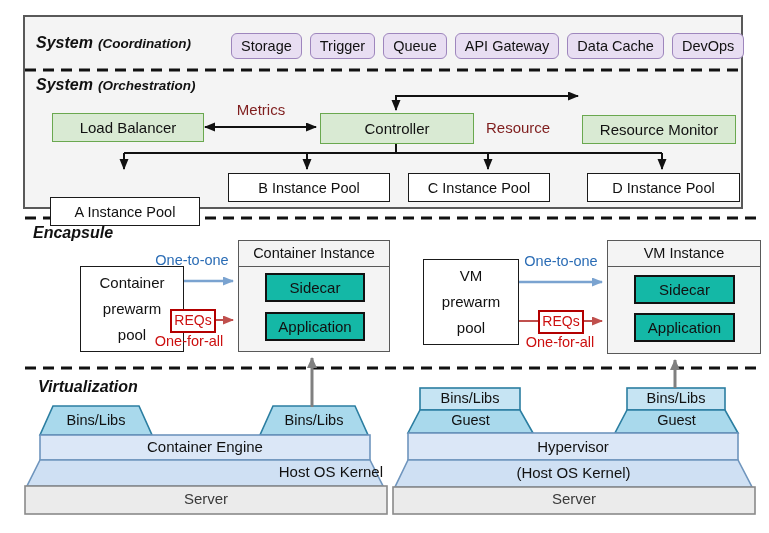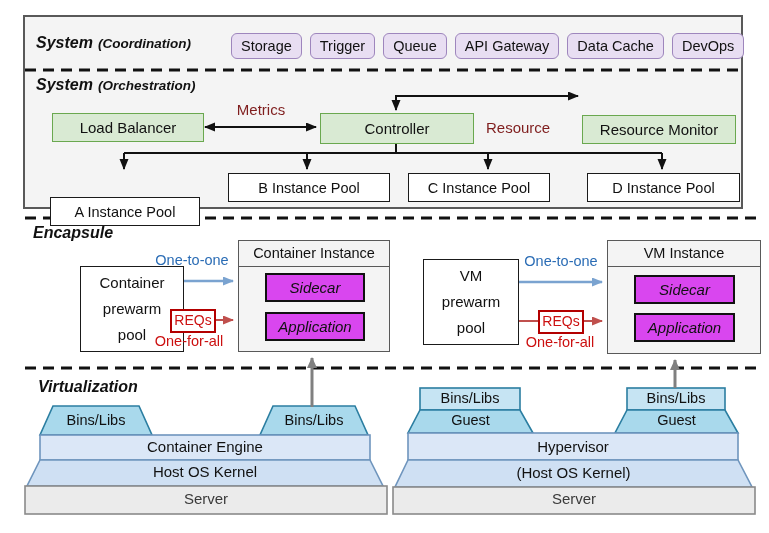--- a/index.html
+++ b/index.html
@@ -22,22 +22,22 @@
   .green{background:#d9ead3;border:1.6px solid #6aa84f;display:flex;
          align-items:center;justify-content:center;font-size:15px;}
   .glabel{color:#7f1d1d;font-size:15px;text-align:center;white-space:nowrap;}
   
   .wbox{background:#fff;border:1.8px solid #1a1a1a;display:flex;
         align-items:center;justify-content:center;font-size:14.5px;text-align:center;}
   
   .ipanel{background:#f4f4f4;border:1.6px solid #595959;}
   .ititle{height:25px;line-height:25px;text-align:center;font-size:14.5px;
           border-bottom:1.6px solid #595959;}
-  .inner{position:absolute;background:#d946ef;border:2px solid #111;display:flex;
-         align-items:center;justify-content:center;font-size:15px;font-style:italic;}
+  .inner{position:absolute;background:#14b8a6;border:2px solid #111;display:flex;
+         align-items:center;justify-content:center;font-size:15px;}
   .pool3{display:flex;flex-direction:column;align-items:center;justify-content:center;
          font-size:15px;line-height:1.72;}
   .blue{color:#2a6cb5;font-size:14.5px;text-align:center;white-space:nowrap;}
   .red{color:#cc1010;font-size:14.5px;text-align:center;white-space:nowrap;}
   .reqs{border:2px solid #b30000;background:#fff;color:#cc1010;font-size:14px;
         text-align:center;line-height:19px;}
   
   .vt{text-align:center;font-size:15px;white-space:nowrap;}
   .vts{text-align:center;font-size:14.5px;white-space:nowrap;}
 </style>
@@ -153,21 +153,21 @@
     <div class="ititle">VM Instance</div>
     <div class="inner" style="left:26px;top:34px;width:97px;height:25px;">Sidecar</div>
     <div class="inner" style="left:26px;top:72px;width:97px;height:25px;">Application</div>
   </div>
 
   <div class="abs layer2 hd" style="left:38px;top:378px;">Virtualization</div>
 
   <div class="abs layer2 vts" style="left:40px;top:412px;width:112px;">Bins/Libs</div>
   <div class="abs layer2 vts" style="left:260px;top:412px;width:108px;">Bins/Libs</div>
   <div class="abs layer2 vt" style="left:40px;top:438px;width:330px;">Container Engine</div>
-  <div class="abs layer2 vt" style="left:27px;top:463px;width:356px;">Host OS Kernel</div>
+  <div class="abs layer2 vt" style="left:27px;top:463px;width:356px;text-align:right;">Host OS Kernel</div>
   <div class="abs layer2 vt" style="left:25px;top:490px;width:362px;color:#3a3a3a;">Server</div>
 
   <div class="abs layer2 vts" style="left:420px;top:390px;width:100px;">Bins/Libs</div>
   <div class="abs layer2 vts" style="left:408px;top:412px;width:125px;">Guest</div>
   <div class="abs layer2 vts" style="left:627px;top:390px;width:98px;">Bins/Libs</div>
   <div class="abs layer2 vts" style="left:615px;top:412px;width:123px;">Guest</div>
   <div class="abs layer2 vt" style="left:408px;top:438px;width:330px;">Hypervisor</div>
   <div class="abs layer2 vt" style="left:395px;top:464px;width:357px;">(Host OS Kernel)</div>
   <div class="abs layer2 vt" style="left:393px;top:490px;width:362px;color:#3a3a3a;">Server</div>
 

